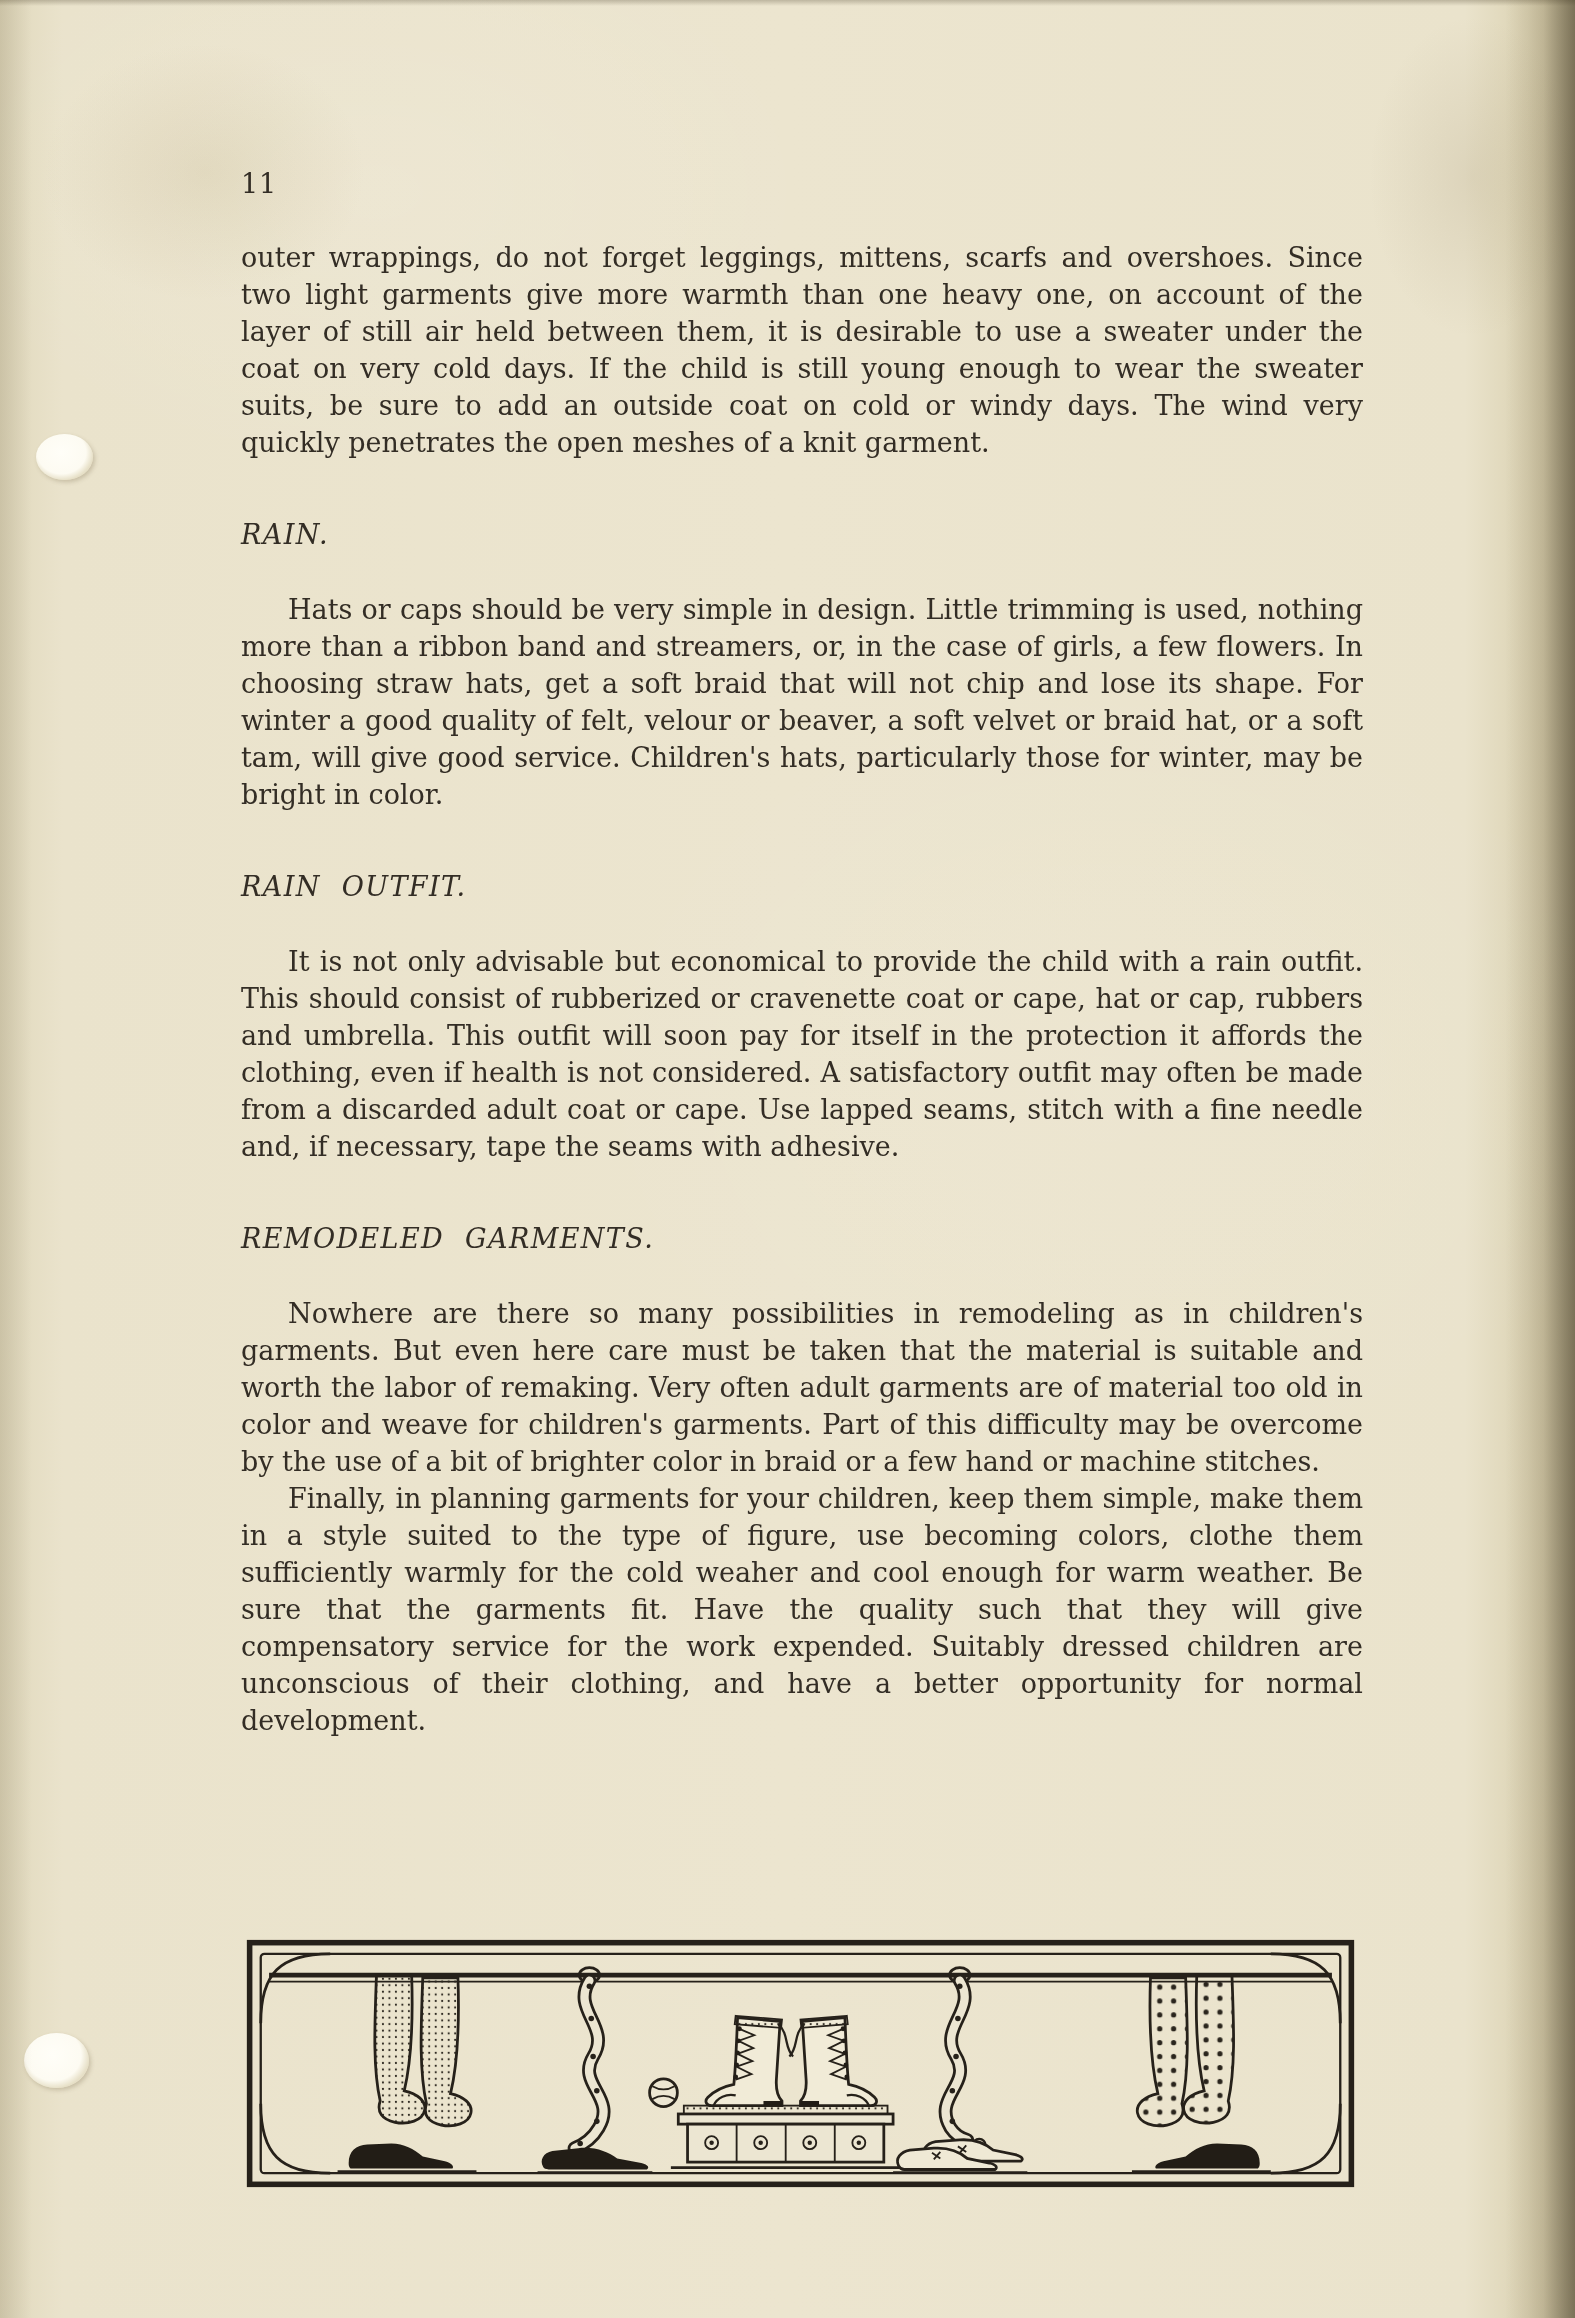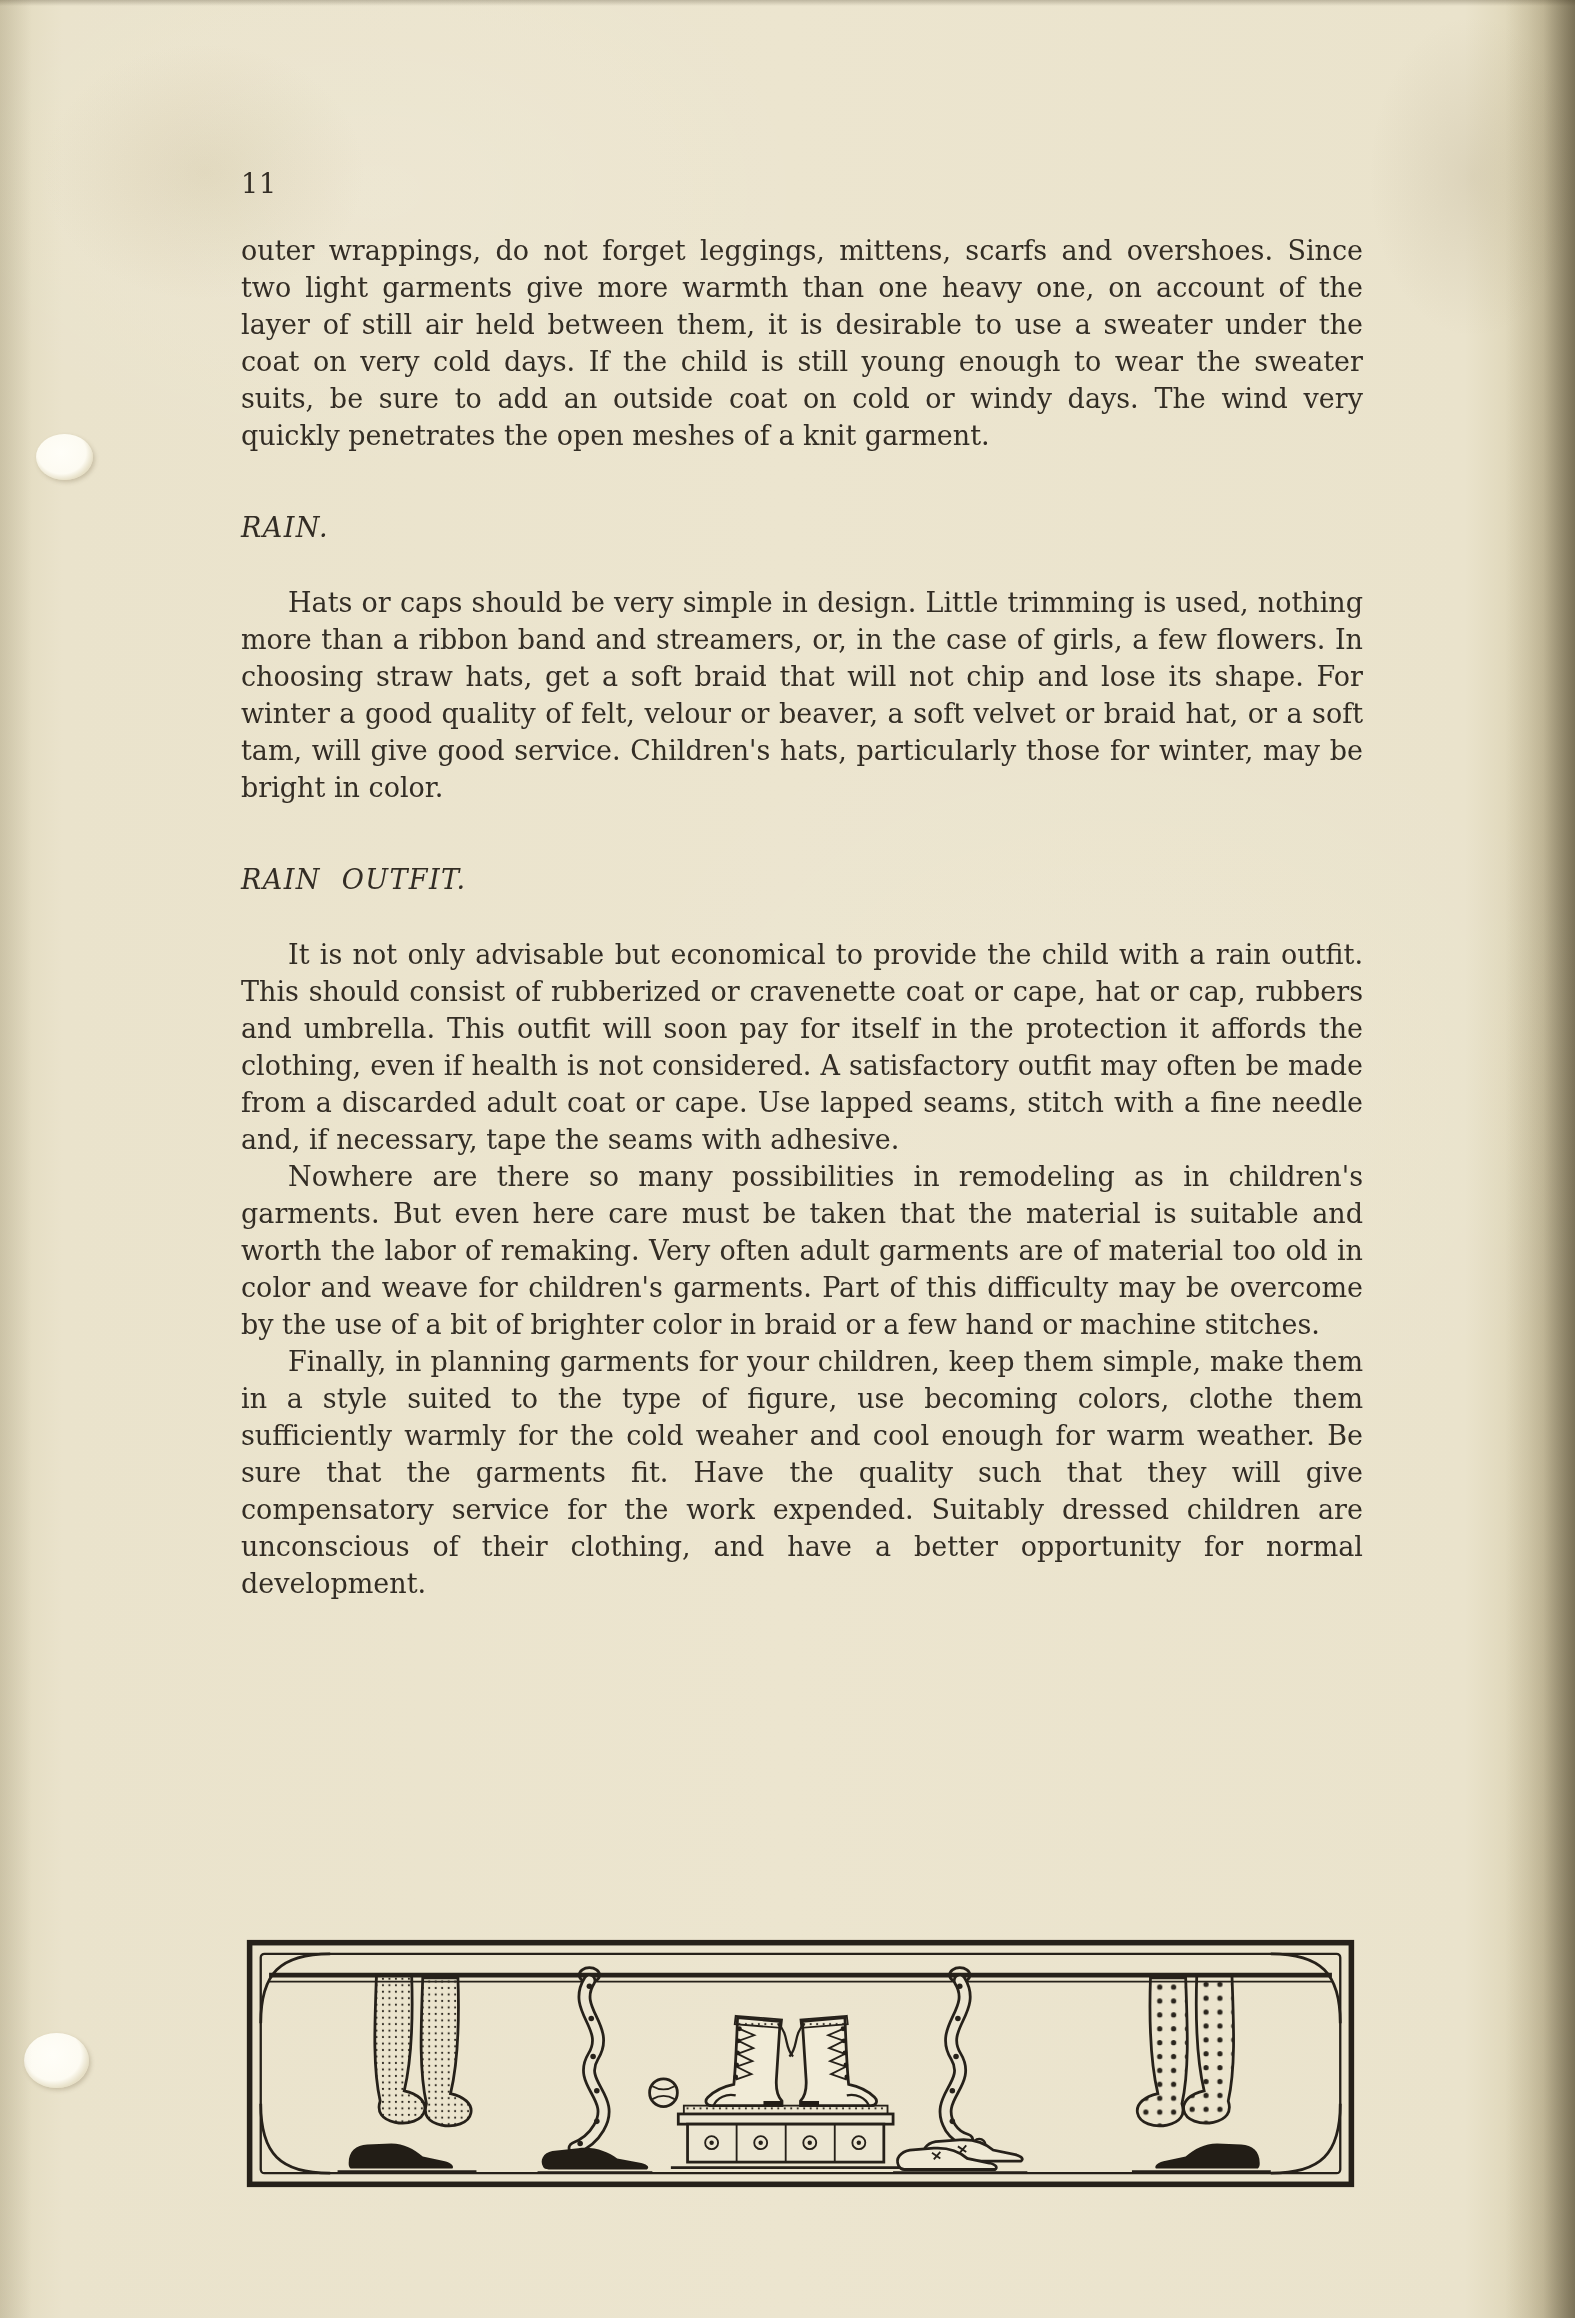--- a/index.html
+++ b/index.html
@@ -26,21 +26,21 @@
     position: absolute;
     top: 168px;
     left: 241px;
     width: 1122px;
     text-align: left;
     font-size: 27px;
     letter-spacing: 0.9px;
   }
   .text-block {
     position: absolute;
-    top: 232px;
+    top: 239px;
     left: 241px;
     width: 1122px;
     font-size: 27px;
     line-height: 37px;
   }
   .text-block p {
     margin: 0;
     text-align: justify;
   }
   .text-block p.indent { text-indent: 47px; }
@@ -107,20 +107,21 @@
 
   <div class="text-block">
     <p>outer wrappings, do not forget leggings, mittens, scarfs and overshoes. Since two light garments give more warmth than one heavy one, on account of the layer of still air held between them, it is desirable to use a sweater under the coat on very cold days. If the child is still young enough to wear the sweater suits, be sure to add an outside coat on cold or windy days. The wind very quickly penetrates the open meshes of a knit garment.</p>
 
     <h2 class="section-heading">RAIN.</h2>
     <p class="indent">Hats or caps should be very simple in design. Little trimming is used, nothing more than a ribbon band and streamers, or, in the case of girls, a few flowers. In choosing straw hats, get a soft braid that will not chip and lose its shape. For winter a good quality of felt, velour or beaver, a soft velvet or braid hat, or a soft tam, will give good service. Children's hats, particularly those for winter, may be bright in color.</p>
 
     <h2 class="section-heading">RAIN OUTFIT.</h2>
     <p class="indent">It is not only advisable but economical to provide the child with a rain outfit. This should consist of rubberized or cravenette coat or cape, hat or cap, rubbers and umbrella. This outfit will soon pay for itself in the protection it affords the clothing, even if health is not considered. A satisfactory outfit may often be made from a discarded adult coat or cape. Use lapped seams, stitch with a fine needle and, if necessary, tape the seams with adhesive.</p>
 
+    <h2 class="section-heading">REMODELED GARMENTS.</h2>
     <p class="indent">Nowhere are there so many possibilities in remodeling as in children's garments. But even here care must be taken that the material is suitable and worth the labor of remaking. Very often adult garments are of material too old in color and weave for children's garments. Part of this difficulty may be overcome by the use of a bit of brighter color in braid or a few hand or machine stitches.</p>
     <p class="indent">Finally, in planning garments for your children, keep them simple, make them in a style suited to the type of figure, use becoming colors, clothe them sufficiently warmly for the cold weaher and cool enough for warm weather. Be sure that the garments fit. Have the quality such that they will give compensatory service for the work expended. Suitably dressed children are unconscious of their clothing, and have a better opportunity for normal development.</p>
   </div>
 
   <div class="illustration">
     <svg viewBox="0 0 1200 271" xmlns="http://www.w3.org/2000/svg">
       <defs>
         <pattern id="stip" width="7" height="7" patternUnits="userSpaceOnUse">
           <circle cx="2" cy="2" r="1.15" fill="#2a251d"></circle>
         </pattern>

